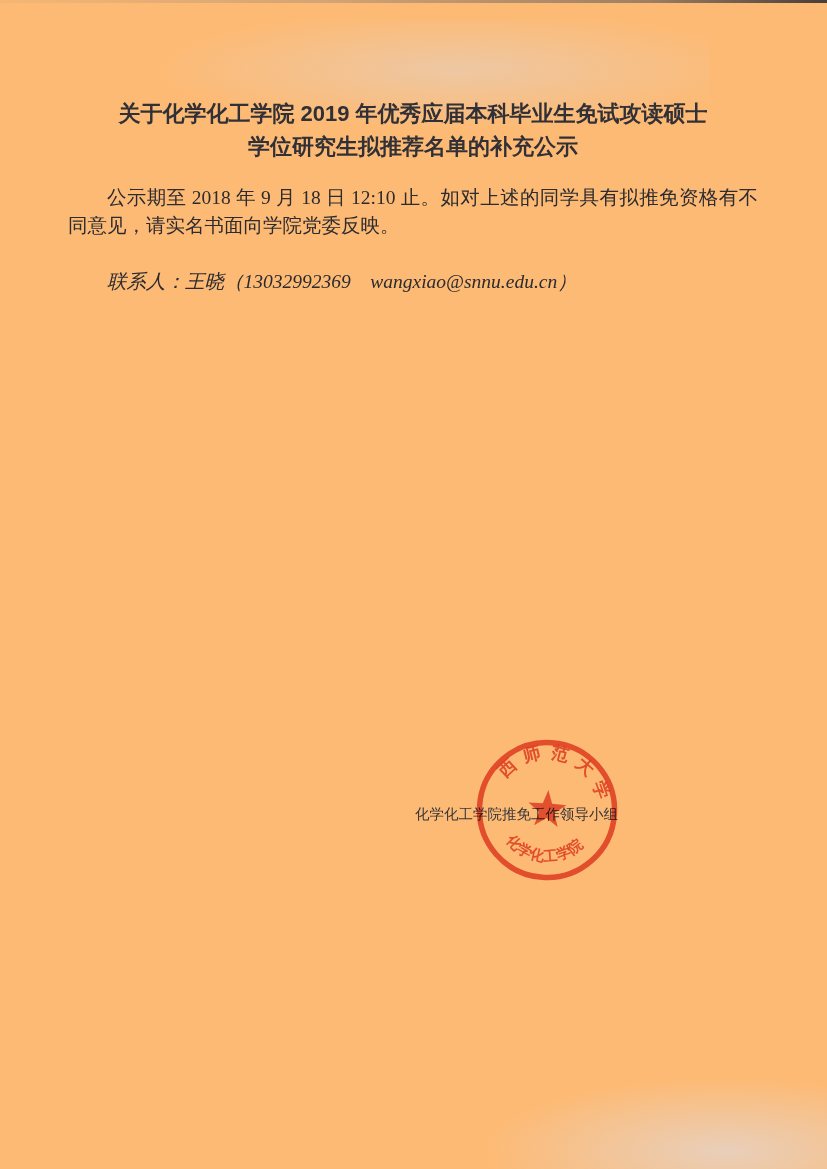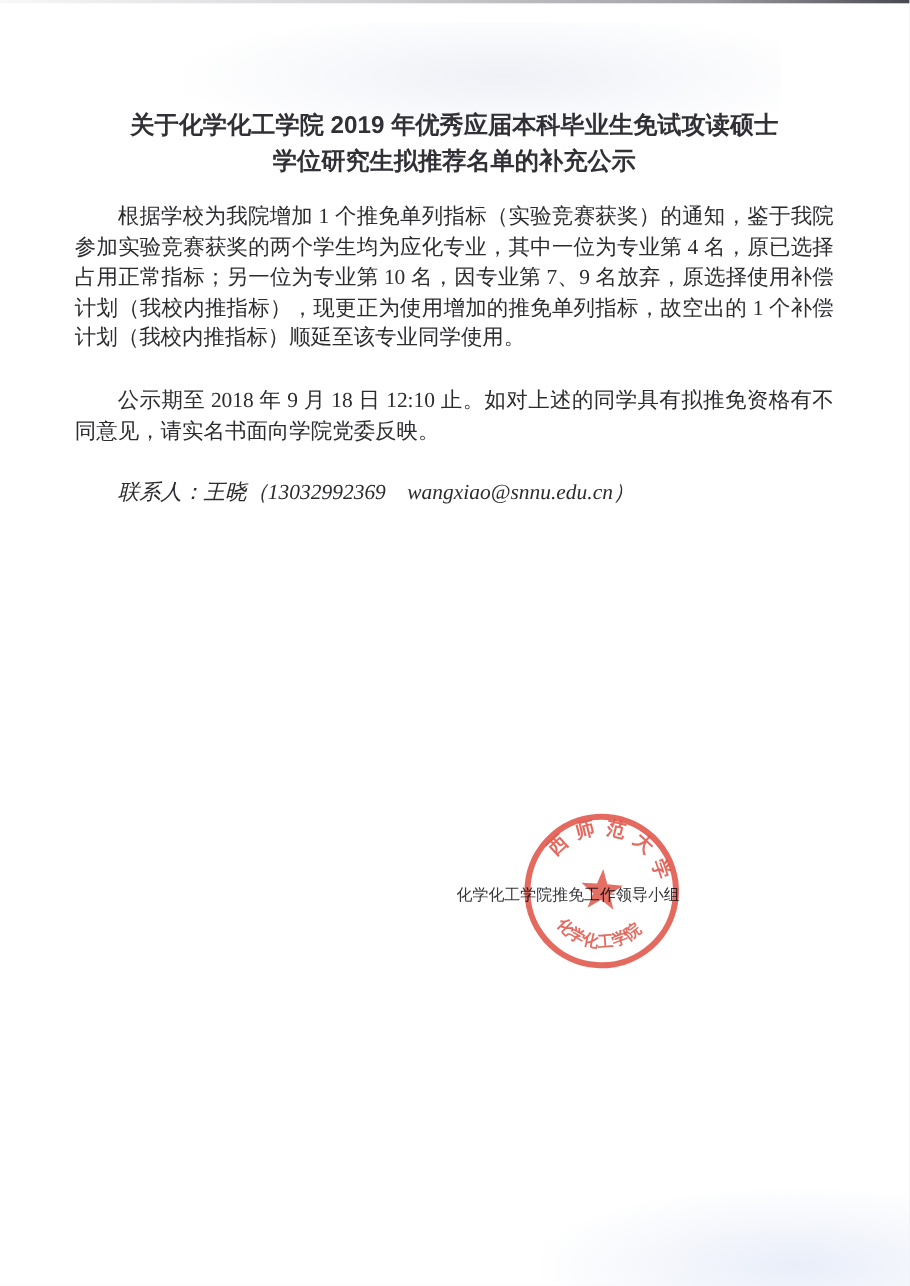--- a/index.html
+++ b/index.html
@@ -2,21 +2,21 @@
 <html><head>
 <meta charset="utf-8">
 <style>
   * { margin: 0; padding: 0; box-sizing: border-box; }
   html, body { background: #e8e8ea; }
   .page {
     position: relative;
     width: 827px;
     height: 1169px;
     margin: 0 auto;
-    background: #ffffff;
+    background: #fdba74;
     overflow: hidden;
     font-family: "Liberation Serif", serif;
   }
   
   .scan-top {
     position: absolute; top: 0; left: 0; right: 0; height: 3px;
     background: linear-gradient(to right,
       rgba(120,120,128,0.05) 0%,
       rgba(110,110,118,0.30) 40%,
       rgba(80,80,88,0.55) 78%,
@@ -93,21 +93,20 @@
 
 <div class="page">
 
   <div class="scan-top"></div>
   <div class="scan-tint-a"></div>
   <div class="scan-tint-b"></div>
 
   <div class="content">
     <h1 class="doc-title">关于化学化工学院 2019 年优秀应届本科毕业生免试攻读硕士学位研究生拟推荐名单的补充公示</h1>
 
-    <p class="para">根据学校为我院增加 1 个推免单列指标（实验竞赛获奖）的通知，鉴于我院参加实验竞赛获奖的两个学生均为应化专业，其中一位为专业第 4 名，原已选择占用正常指标；另一位为专业第 10 名，因专业第 7、9 名放弃，原选择使用补偿计划（我校内推指标），现更正为使用增加的推免单列指标，故空出的 1 个补偿计划（我校内推指标）顺延至该专业同学使用。</p>
 
 
     <p class="para">公示期至 2018 年 9 月 18 日 12:10 止。如对上述的同学具有拟推免资格有不同意见，请实名书面向学院党委反映。</p>
 
     <p class="contact">联系人：王晓（13032992369    wangxiao@snnu.edu.cn）</p>
   </div>
 
   <div class="signature">
     <div class="sig-org">化学化工学院推免工作领导小组</div>
   </div>

